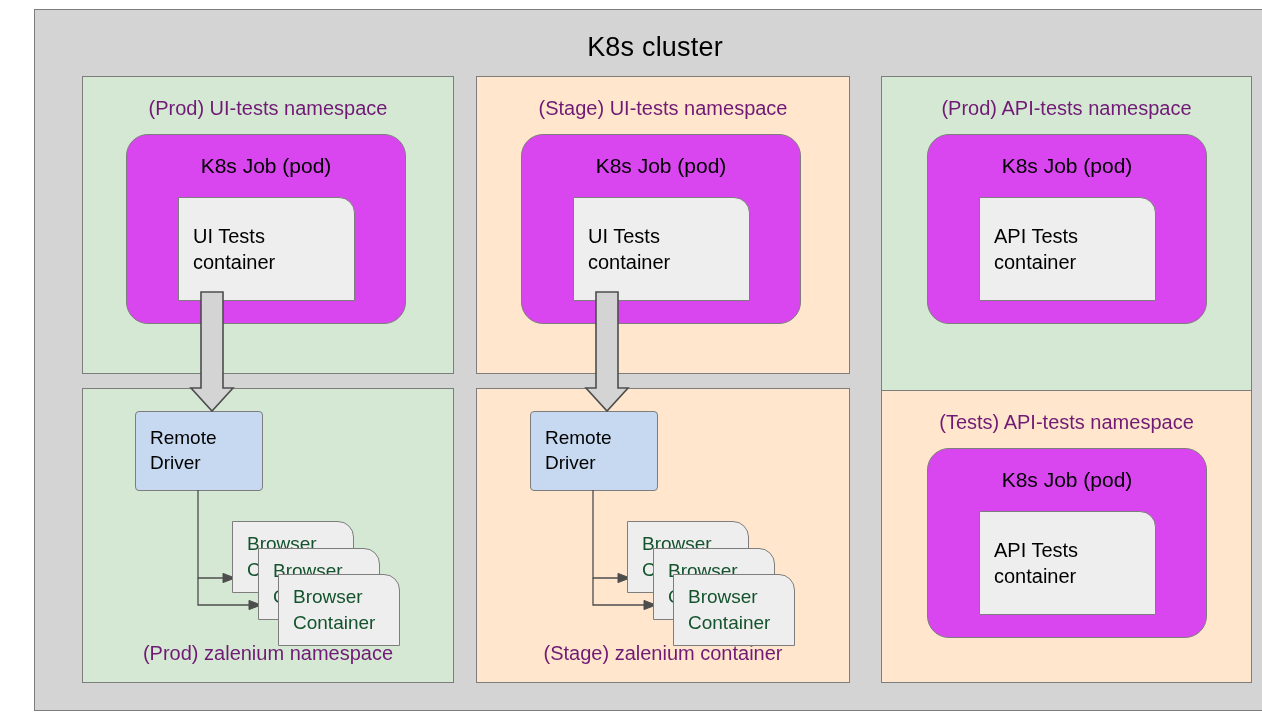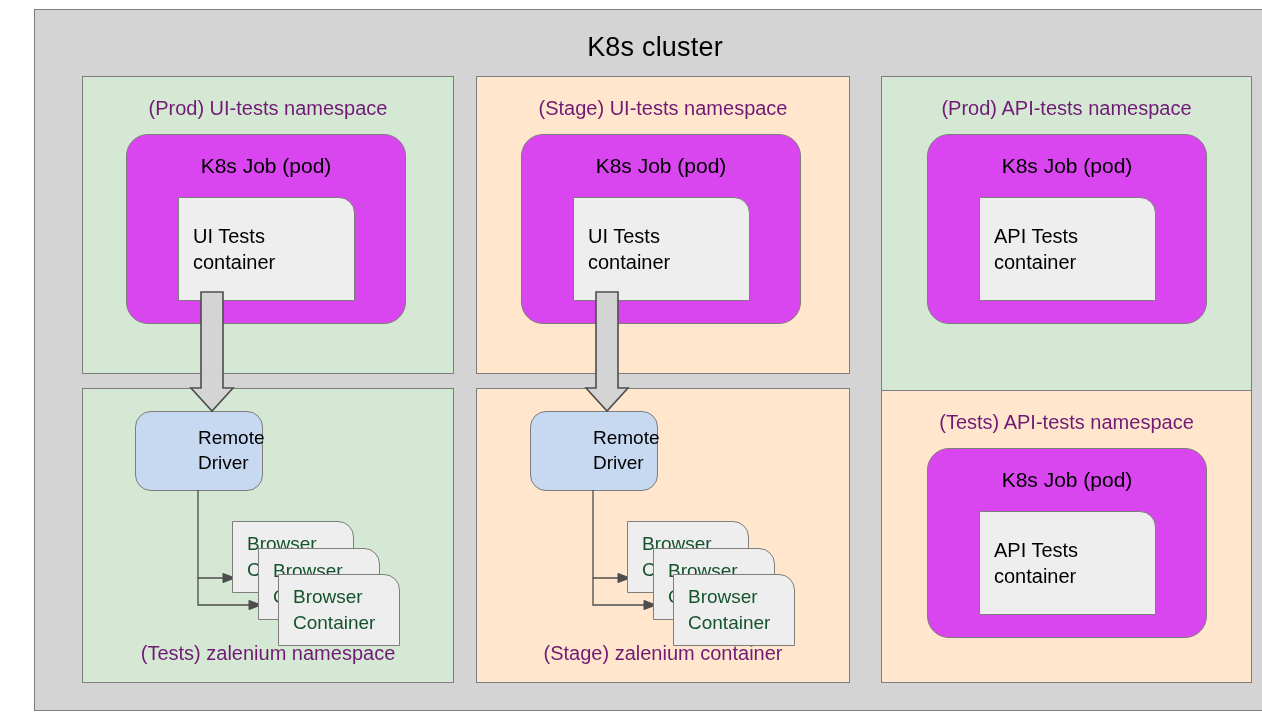--- a/index.html
+++ b/index.html
@@ -62,22 +62,22 @@
     display:flex;align-items:center;
   }
   .note-text{
     font-size:20px;color:#000;line-height:1.32;padding-left:14px;
     white-space:pre-line;
   }
 
   
   .driver{
     position:absolute;box-sizing:border-box;
-    background:#c6d9f1;border:1px solid #7d7d7d;border-radius:16px;
-    display:flex;align-items:center;padding-left:48px;
+    background:#c6d9f1;border:1px solid #7d7d7d;border-radius:4px;
+    display:flex;align-items:center;
   }
   .driver-text{font-size:19px;color:#000;line-height:1.3;padding-left:14px;white-space:pre-line;}
 
   
   .bcard{
     position:absolute;box-sizing:border-box;
     background:#eeeeee;border:1px solid #7d7d7d;
     border-radius:0 16px 0 0;
     display:flex;align-items:center;
   }
@@ -133,21 +133,21 @@
     <div class="pod" style="left:45px;top:57px;width:280px;height:190px;">
       <div class="pod-label">K8s Job (pod)</div>
       <div class="note" style="left:51px;top:62px;width:177px;height:104px;">
         <div class="note-text">API Tests
 container</div>
       </div>
     </div>
   </div>
 
   <div class="ns green" id="ns-prod-zal">
-    <div class="ns-label bottom">(Tests) zalenium namespace</div>
+    <div class="ns-label bottom">(Prod) zalenium namespace</div>
 
     <div class="driver" style="left:52px;top:22px;width:128px;height:80px;">
       <div class="driver-text">Remote
 Driver</div>
     </div>
 
     <div class="bcard" style="left:149px;top:132px;width:122px;height:72px;z-index:1;">
       <div class="bcard-text">Browser
 Container</div>
     </div>

